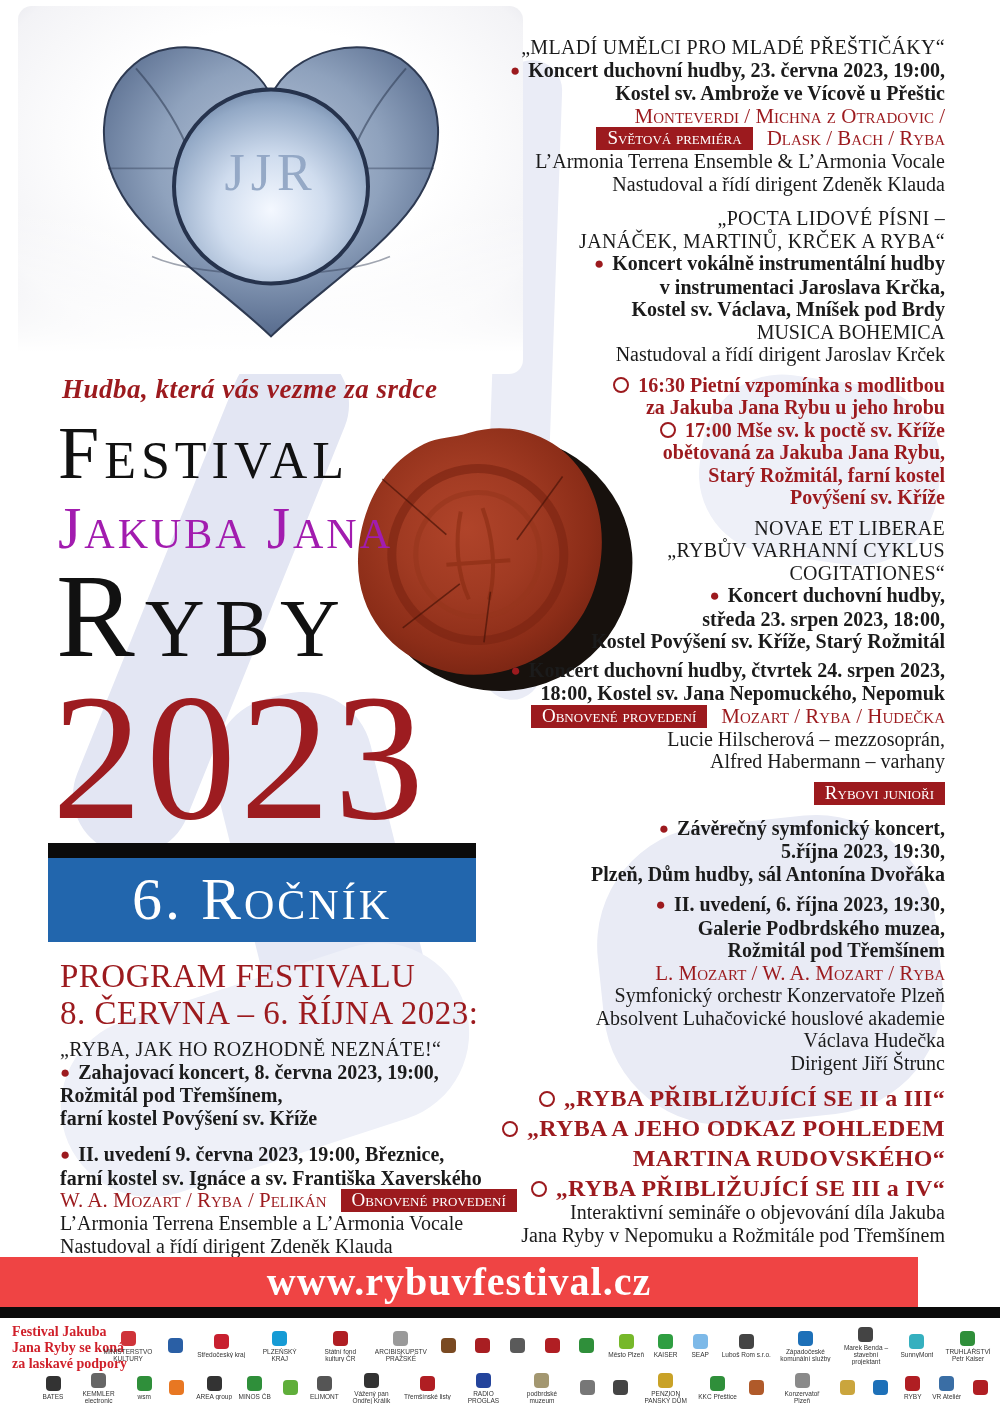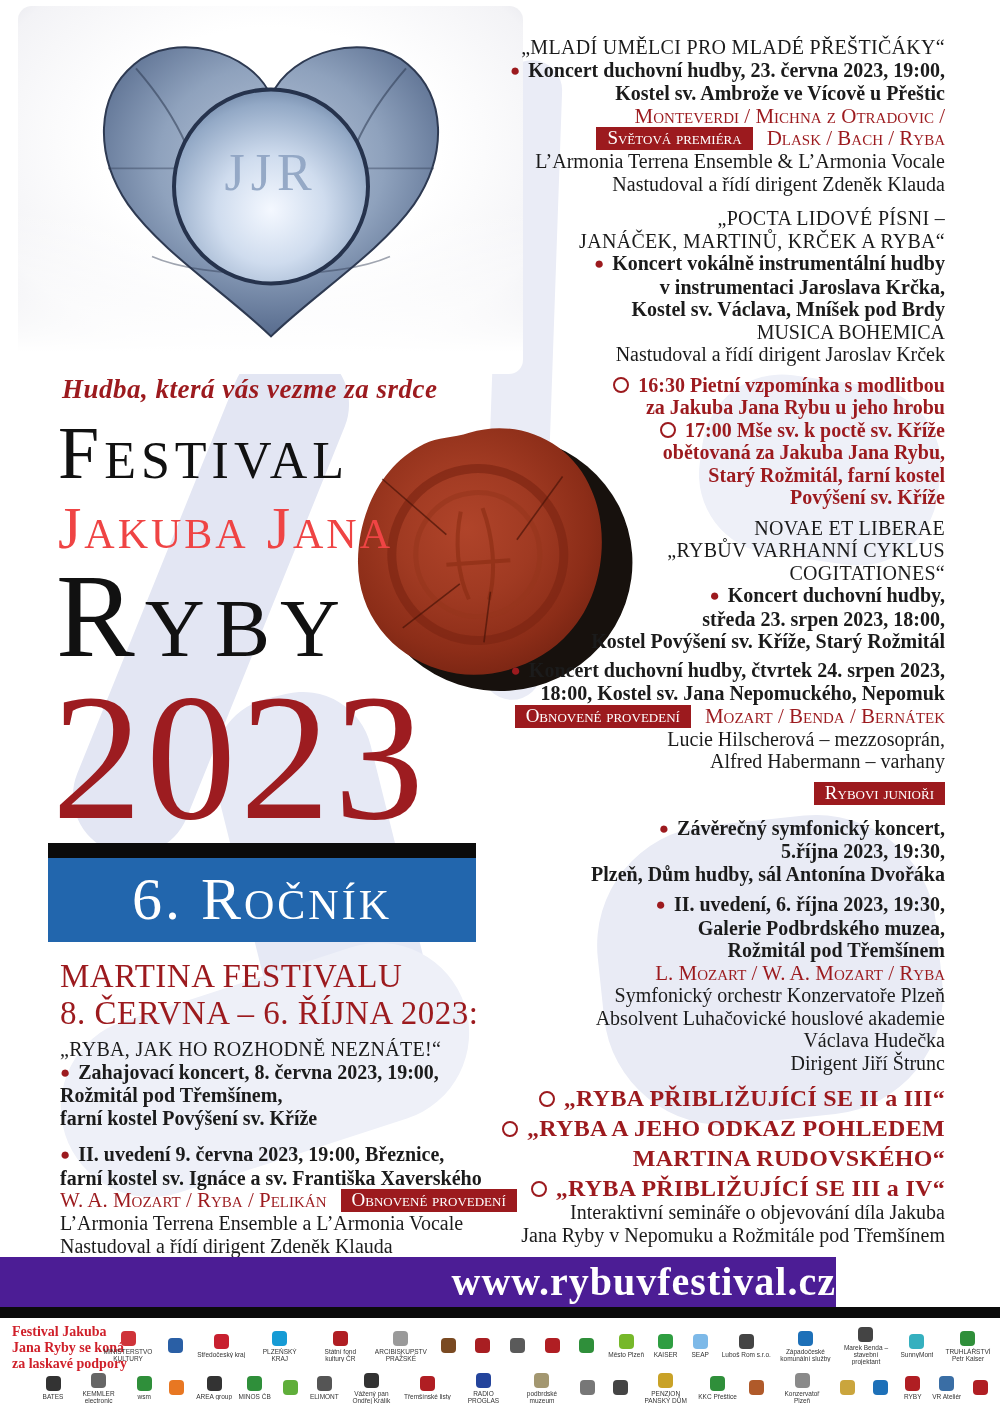--- a/index.html
+++ b/index.html
@@ -27,21 +27,21 @@
   .heart-photo{
     left:18px;top:6px;width:505px;height:368px;border-radius:14px;
     background:
       linear-gradient(to bottom, rgba(255,255,255,0) 55%, #ffffff 94%),
       radial-gradient(120% 115% at 50% 38%, #ffffff 28%, #f3f3f6 50%, #c9cad6 70%, #6e6f84 100%);
   }
   .heart-photo svg{position:absolute;left:50%;top:50%;transform:translate(-50%,-52%);}
   
   .tagline{left:62px;top:374px;font-size:27px;font-weight:bold;font-style:italic;color:var(--red);letter-spacing:.5px;white-space:nowrap;}
   .t1{left:58px;top:416px;font-size:74px;line-height:1;font-variant:small-caps;letter-spacing:5px;color:#111;}
-  .t2{left:58px;top:498px;font-size:60px;line-height:1;font-variant:small-caps;letter-spacing:3px;color:#ef4444;}
+  .t2{left:58px;top:498px;font-size:60px;line-height:1;font-variant:small-caps;letter-spacing:3px;color:#a21caf;}
   .t3{left:56px;top:558px;font-size:118px;line-height:1;font-variant:small-caps;letter-spacing:10px;color:#111;}
   .year{left:52px;top:668px;font-size:180px;line-height:1;color:#9d1c20;letter-spacing:4px;}
   .black-bar{left:48px;top:843px;width:428px;height:15px;background:#0b0b0b;}
   .blue-band{left:48px;top:858px;width:428px;height:84px;background:var(--blue);text-align:center;}
   .blue-band .edition{font-variant:small-caps;color:#fff;font-size:60px;line-height:82px;letter-spacing:3px;}
   .program{left:60px;top:958px;color:var(--red);font-size:33px;line-height:37px;letter-spacing:.5px;white-space:nowrap;}
   
   .line{white-space:nowrap;line-height:22.5px;font-size:20px;font-family:Liberation Serif, serif;}
   .bold{font-weight:bold;}
   .redtx{color:var(--red);}
@@ -55,21 +55,21 @@
   .rcol{left:440px;top:36px;width:505px;text-align:right;}
   .rcol .block{margin-bottom:10px;}
   .rcol .mb12{margin-bottom:12px;} .rcol .mb8{margin-bottom:8px;} .rcol .mb6{margin-bottom:6px;}
   .b8line{line-height:25px;font-size:24px;margin-top:5px;letter-spacing:.3px;}
   .badge-line{line-height:24px;margin-bottom:12px;}
   .badge-gap{margin-right:9px;}
   .badge-gap-l{margin-left:9px;}
   
   .seal{left:328px;top:412px;width:315px;height:290px;transform:rotate(-4deg);}
   
-  .urlband{left:0;top:1257px;width:836px;height:50px;background:#4c1d95;text-align:right;}
+  .urlband{left:0;top:1257px;width:918px;height:50px;background:#ef4444;text-align:center;}
   .urlband .url{color:#fff;font-weight:bold;font-size:40px;line-height:50px;letter-spacing:1px;}
   .stripe{left:0;top:1307px;width:1000px;height:11px;background:#0b0b0b;}
   .support{left:12px;top:1324px;color:var(--red-bright);font-weight:bold;font-size:14px;line-height:16px;white-space:nowrap;}
   .logo-row{position:absolute;z-index:1;display:flex;align-items:center;justify-content:space-between;gap:2px;}
   .row1{left:102px;top:1326px;right:6px;height:40px;}
   .row2{left:40px;top:1368px;right:6px;height:40px;}
   .chip{display:flex;flex-direction:column;align-items:center;justify-content:center;gap:2px;min-width:26px;}
   .chip .mark{width:15px;height:15px;border-radius:4px;display:block;}
   .chip .lbl{font-family:"Liberation Sans","DejaVu Sans",sans-serif;font-size:6.5px;line-height:7px;color:#333;text-align:center;max-width:52px;max-height:21px;overflow:hidden;}
 </style>
@@ -143,21 +143,21 @@
   <div class="layer t1">Festival</div>
   <div class="layer t2">Jakuba Jana</div>
   <div class="layer t3">Ryby</div>
   <div class="layer year">2023</div>
   <div class="layer black-bar"></div>
   <div class="layer blue-band">
     <span class="edition">6. Ročník</span>
   </div>
 
   <div class="layer program">
-    <div>MARTINA FESTIVALU</div>
+    <div>PROGRAM FESTIVALU</div>
     <div>8. ČERVNA – 6. ŘÍJNA 2023:</div>
   </div>
 
   <div class="layer lcol">
     <div class="block">
       <div class="line head">„RYBA, JAK HO ROZHODNĚ NEZNÁTE!“</div>
       <div class="line bold dot">Zahajovací koncert, 8. června 2023, 19:00,</div>
       <div class="line bold">Rožmitál pod Třemšínem,</div>
       <div class="line bold">farní kostel Povýšení sv. Kříže</div>
     </div>
@@ -214,21 +214,21 @@
       <div class="line bold dot">Koncert duchovní hudby,</div>
       <div class="line bold">středa 23. srpen 2023, 18:00,</div>
       <div class="line bold">Kostel Povýšení sv. Kříže, Starý Rožmitál</div>
     </div>
 
     <div class="block mb8">
       <div class="line bold dot">Koncert duchovní hudby, čtvrtek 24. srpen 2023,</div>
       <div class="line bold">18:00, Kostel sv. Jana Nepomuckého, Nepomuk</div>
       <div class="line">
         <span class="badge badge-gap">Obnovené provedení</span>
-        <span class="redtx sc">Mozart / Benda / Bernátek</span>
+        <span class="redtx sc">Mozart / Ryba / Hudečka</span>
       </div>
       <div class="line">Lucie Hilscherová – mezzosoprán,</div>
       <div class="line">Alfred Habermann – varhany</div>
     </div>
 
     <div class="block mb8">
       <div class="line badge-line">
         <span class="badge">Rybovi junioři</span>
       </div>
       <div class="line bold dot">Závěrečný symfonický koncert,</div>

